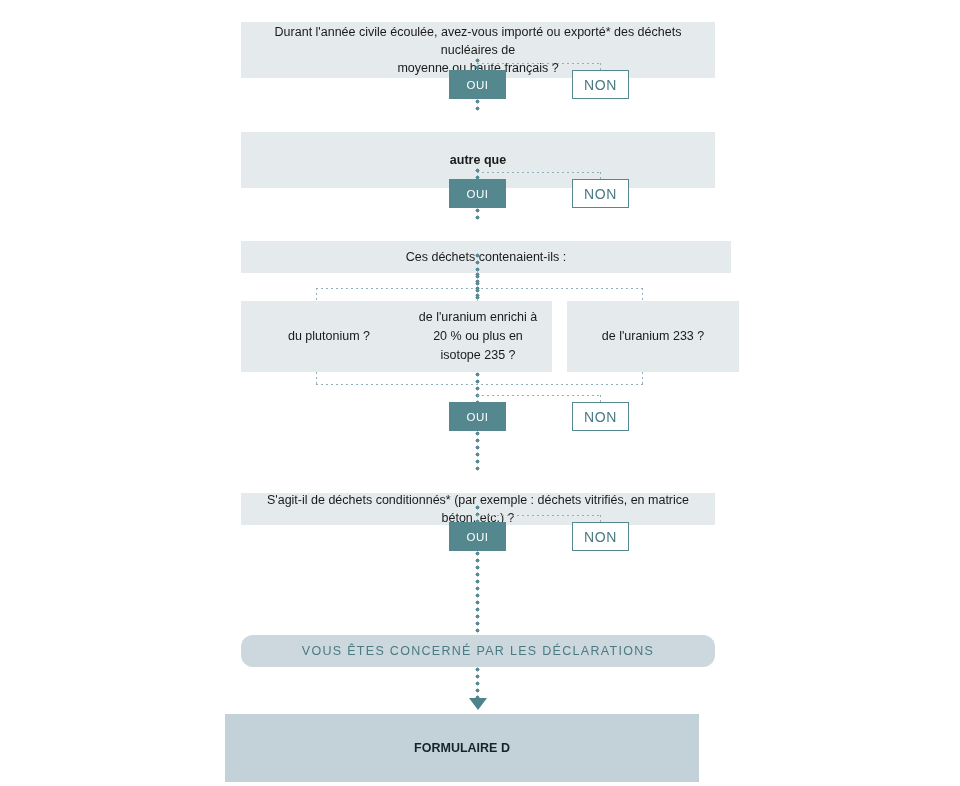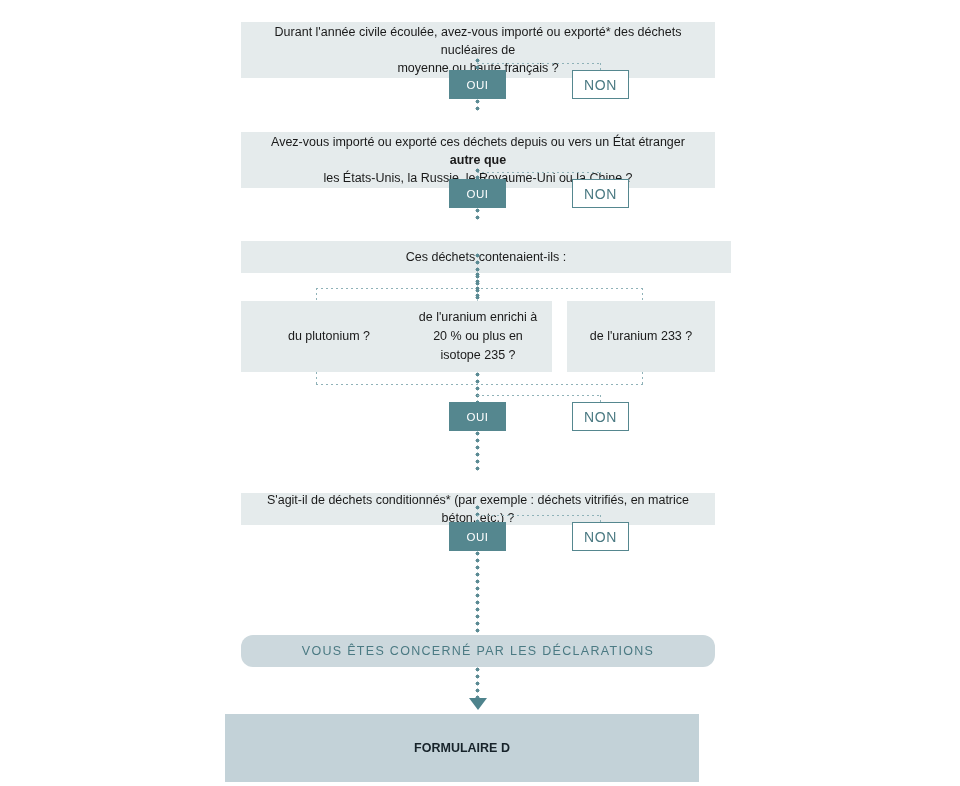--- a/index.html
+++ b/index.html
@@ -163,22 +163,21 @@
   <div class="hline" style="left:477px; top:63px; width:124px;"></div>
   <div class="vthin" style="left:600px; top:63px; height:7px;"></div>
 
   <div class="oui" style="left:449px; top:70px; width:57px; height:29px;">OUI</div>
   <div class="non" style="left:572px; top:70px; width:57px; height:29px;">NON</div>
 
   <div class="vline" style="left:475px; top:99px; height:14px;"></div>
 
   <div class="qbox" style="left:241px; top:112px; width:474px; height:56px;">
     <span>
-      <span><span>Avez-vous importé ou exporté ces déchets depuis ou vers un État étranger </span><b>autre que</b></span>
-      <span>les États-Unis, la Russie, le Royaume-Uni ou la Chine ?</span>
+      <span><b>autre que</b></span>
     </span>
   </div>
 
   <div class="vline" style="left:475px; top:168px; height:13px;"></div>
   <div class="hline" style="left:477px; top:172px; width:124px;"></div>
   <div class="vthin" style="left:600px; top:172px; height:7px;"></div>
 
   <div class="oui" style="left:449px; top:179px; width:57px; height:29px;">OUI</div>
   <div class="non" style="left:572px; top:179px; width:57px; height:29px;">NON</div>
 
@@ -199,21 +198,21 @@
   </div>
 
   <div class="optbox" style="left:404px; top:301px; width:148px; height:71px;">
     <span>
       <span>de l'uranium enrichi</span>
       <span>à 20 % ou plus en</span>
       <span>isotope 235 ?</span>
     </span>
   </div>
 
-  <div class="optbox" style="left:567px; top:301px; width:148px; height:71px;">
+  <div class="optbox" style="left:567px; top:301px; width:172px; height:71px;">
     <span>de l'uranium 233 ?</span>
   </div>
 
   <div class="vline" style="left:475px; top:272px; height:29px;"></div>
 
   <div class="vthin" style="left:316px; top:372px; height:13px;"></div>
   <div class="vthin" style="left:642px; top:372px; height:13px;"></div>
   <div class="hline" style="left:316px; top:384px; width:327px;"></div>
 
   <div class="vline" style="left:475px; top:372px; height:31px;"></div>

